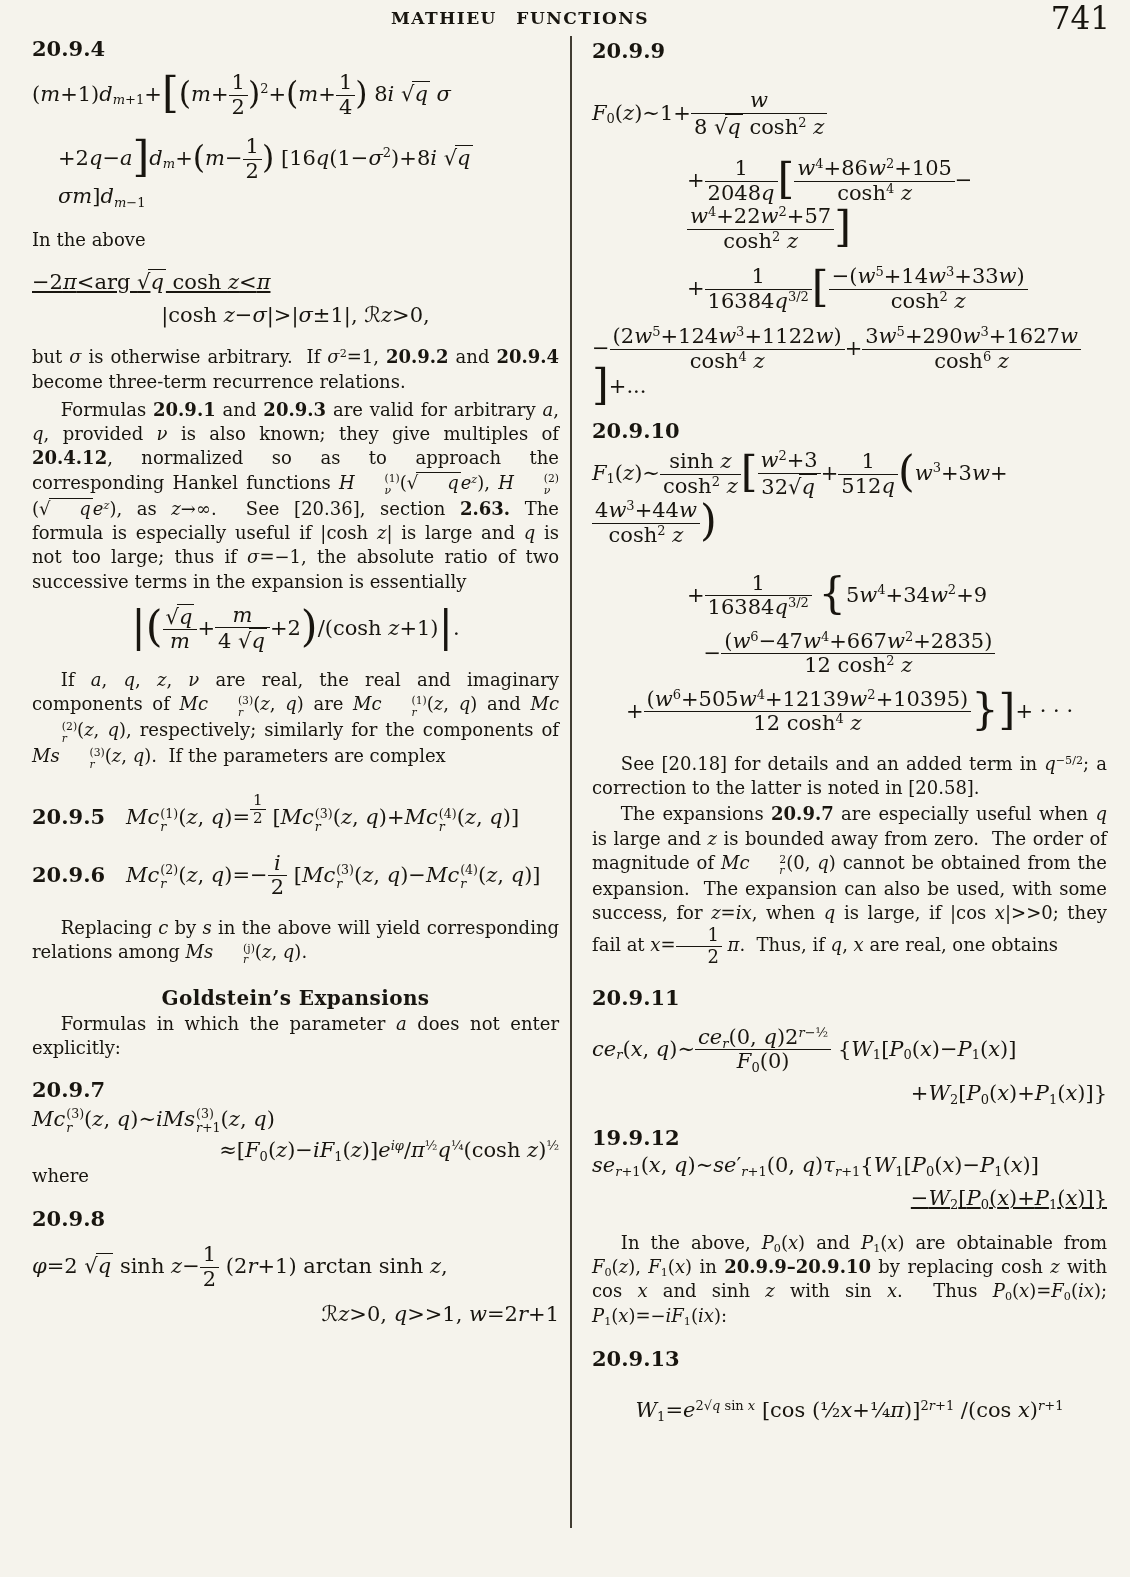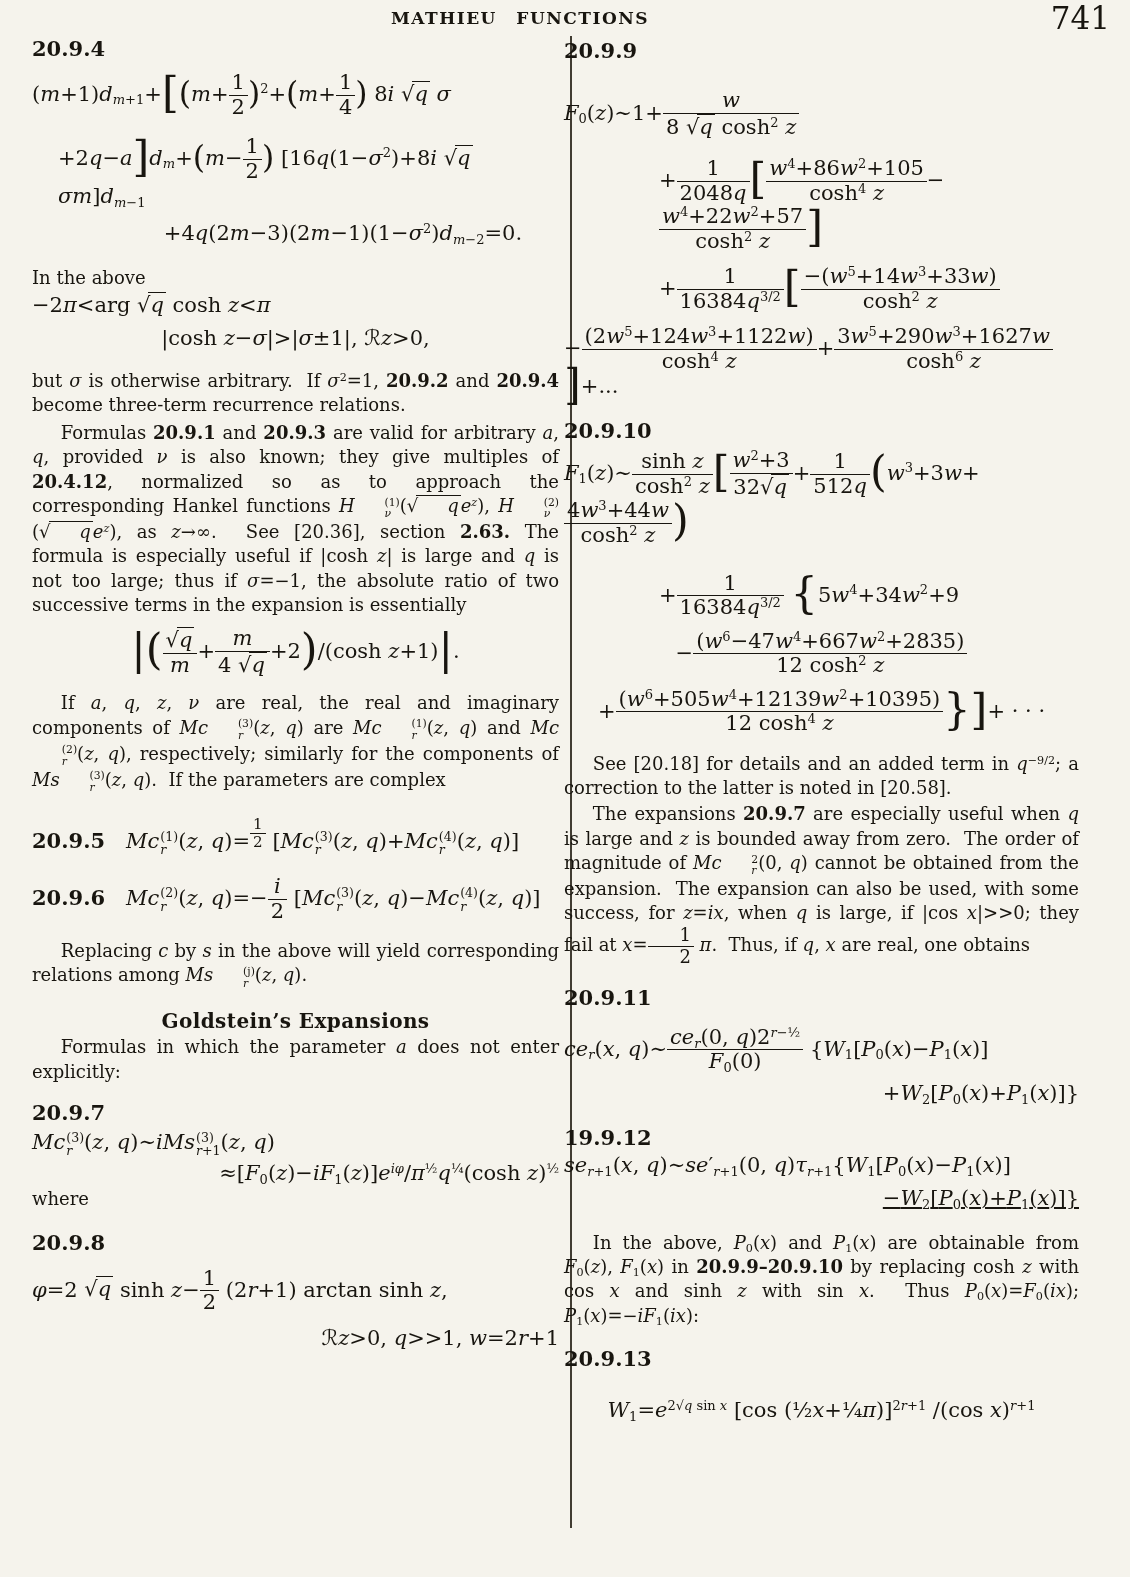--- a/index.html
+++ b/index.html
@@ -9,21 +9,21 @@
     font-family:"DejaVu Serif","DejaVu Sans",serif;
   }
   .header-title {
     position:absolute; top:8px; left:0; width:1040px; text-align:center;
     font-size:17px; font-weight:bold; letter-spacing:1.5px; word-spacing:12px;
   }
   .page-number { position:absolute; top:0px; right:20px; font-size:31px; }
   .divider { position:absolute; left:570px; top:36px; width:2px; height:1492px; background:#413c32; }
   .col { position:absolute; top:34px; }
   .col-left  { left:32px;  width:527px; }
-  .col-right { left:564px; width:515px; }
+  .col-right { left:592px; width:515px; }
 
   .blk { }
   .par { font-size:18px; line-height:1.35; text-align:justify; text-indent:1.6em; }
   .ni  { text-indent:0; }
   .eq  { font-size:21px; line-height:1.3; }
   .lbl { font-size:21px; font-weight:bold; }
   .hdg { font-size:20px; font-weight:bold; text-align:center; letter-spacing:0.4px; }
   .ctr { text-align:center; }
   .rgt { text-align:right; }
   .lft { text-align:left; }
@@ -53,23 +53,22 @@
 </head>
 <body>
 
 <div class="header-title">MATHIEU FUNCTIONS</div>
 <div class="page-number">741</div>
 <div class="divider"></div>
 <div class="col col-left">
     <div class="blk lbl" style="margin-top: 2px;">20.9.4</div>
     <div class="blk eq lft" style="margin-top: 10px;">(<i>m</i>+1)<i>d</i><sub><i>m</i>+1</sub>+<span class="b2">[</span><span class="b1">(</span><i>m</i>+<span class="fr"><span class="n">1</span><span class="d">2</span></span><span class="b1">)</span><sup>2</sup>+<span class="b1">(</span><i>m</i>+<span class="fr"><span class="n">1</span><span class="d">4</span></span><span class="b1">)</span> 8<i>i</i> <span class="sr">√<span class="vin"><i>q</i></span></span> <i>σ</i></div>
     <div class="blk eq lft ind1" style="margin-top: 16px;">+2<i>q</i>−<i>a</i><span class="b2">]</span><i>d</i><sub><i>m</i></sub>+<span class="b1">(</span><i>m</i>−<span class="fr"><span class="n">1</span><span class="d">2</span></span><span class="b1">)</span> [16<i>q</i>(1−<i>σ</i><sup>2</sup>)+8<i>i</i> <span class="sr">√<span class="vin"><i>q</i></span></span> <i>σm</i>]<i>d</i><sub><i>m</i>−1</sub></div>
-    <div class="blk eq ctr ind2" style="margin-top: 10px;">+4<i>q</i>(2<i>m</i>−3)(2<i>m</i>−1)(1−<i>σ</i><sup>2</sup>)<i>d</i><sub><i>m</i>−2</sub>=0.</div>
     <div class="blk par ni" style="margin-top: 18px;">In the above</div>
-    <div class="blk eq lft" style="margin-top: 2px;">−2<i>π</i>&lt;arg <span class="sr">√<span class="vin"><i>q</i></span></span> cosh <i>z</i>&lt;<i>π</i></div>
+    <div class="blk eq lft" style="margin-top: 16px; text-decoration: underline;">−2<i>π</i>&lt;arg <span class="sr">√<span class="vin"><i>q</i></span></span> cosh <i>z</i>&lt;<i>π</i></div>
     <div class="blk eq ctr" style="margin-top: 6px;">|cosh <i>z</i>−<i>σ</i>|&gt;|<i>σ</i>±1|, <span class="scr">ℛ</span><i>z</i>&gt;0,</div>
     <div class="blk par ni" style="margin-top: 16px;">but <i>σ</i> is otherwise arbitrary.&nbsp; If <i>σ</i><sup>2</sup>=1, <b>20.9.2</b> and <b>20.9.4</b> become three-term recurrence relations.</div>
     <div class="blk par" style="margin-top: 4px;">Formulas <b>20.9.1</b> and <b>20.9.3</b> are valid for arbitrary <i>a</i>, <i>q</i>, provided <i>ν</i> is also known; they give multiples of <b>20.4.12</b>, normalized so as to approach the corresponding Hankel functions <i>H</i><span class="ss"><span class="t">(1)</span><span class="b"><i>ν</i></span></span>(<span class="sr">√<span class="vin"><i>q</i></span></span><i>e</i><sup><i>z</i></sup>), <i>H</i><span class="ss"><span class="t">(2)</span><span class="b"><i>ν</i></span></span>(<span class="sr">√<span class="vin"><i>q</i></span></span><i>e</i><sup><i>z</i></sup>), as <i>z</i>→∞.&nbsp; See [20.36], section <b>2.63.</b> The formula is especially useful if |cosh <i>z</i>| is large and <i>q</i> is not too large; thus if <i>σ</i>=−1, the absolute ratio of two successive terms in the expansion is essentially</div>
     <div class="blk eq ctr" style="margin-top: 10px;"><span class="b2">|</span><span class="b2">(</span><span class="fr"><span class="n"><span class="sr">√<span class="vin"><i>q</i></span></span></span><span class="d"><i>m</i></span></span>+<span class="fr"><span class="n"><i>m</i></span><span class="d">4 <span class="sr">√<span class="vin"><i>q</i></span></span></span></span>+2<span class="b2">)</span>/(cosh <i>z</i>+1)<span class="b2">|</span>.</div>
     <div class="blk par" style="margin-top: 14px;">If <i>a</i>, <i>q</i>, <i>z</i>, <i>ν</i> are real, the real and imaginary components of <i>Mc</i><span class="ss"><span class="t">(3)</span><span class="b"><i>r</i></span></span>(<i>z</i>, <i>q</i>) are <i>Mc</i><span class="ss"><span class="t">(1)</span><span class="b"><i>r</i></span></span>(<i>z</i>, <i>q</i>) and <i>Mc</i><span class="ss"><span class="t">(2)</span><span class="b"><i>r</i></span></span>(<i>z</i>, <i>q</i>), respectively; similarly for the components of <i>Ms</i><span class="ss"><span class="t">(3)</span><span class="b"><i>r</i></span></span>(<i>z</i>, <i>q</i>).&nbsp; If the parameters are complex</div>
     <div class="blk eq lft" style="margin-top: 22px;"><b>20.9.5</b> <i>Mc</i><span class="ss"><span class="t">(1)</span><span class="b"><i>r</i></span></span>(<i>z</i>, <i>q</i>)=<span class="fr sm"><span class="n">1</span><span class="d">2</span></span> [<i>Mc</i><span class="ss"><span class="t">(3)</span><span class="b"><i>r</i></span></span>(<i>z</i>, <i>q</i>)+<i>Mc</i><span class="ss"><span class="t">(4)</span><span class="b"><i>r</i></span></span>(<i>z</i>, <i>q</i>)]</div>
     <div class="blk eq lft" style="margin-top: 18px;"><b>20.9.6</b> <i>Mc</i><span class="ss"><span class="t">(2)</span><span class="b"><i>r</i></span></span>(<i>z</i>, <i>q</i>)=−<span class="fr"><span class="n"><i>i</i></span><span class="d">2</span></span> [<i>Mc</i><span class="ss"><span class="t">(3)</span><span class="b"><i>r</i></span></span>(<i>z</i>, <i>q</i>)−<i>Mc</i><span class="ss"><span class="t">(4)</span><span class="b"><i>r</i></span></span>(<i>z</i>, <i>q</i>)]</div>
     <div class="blk par" style="margin-top: 16px;">Replacing <i>c</i> by <i>s</i> in the above will yield corresponding relations among <i>Ms</i><span class="ss"><span class="t">(j)</span><span class="b"><i>r</i></span></span>(<i>z</i>, <i>q</i>).</div>
     <div class="blk hdg" style="margin-top: 20px;">Goldstein’s Expansions</div>
     <div class="blk par" style="margin-top: 2px;">Formulas in which the parameter <i>a</i> does not enter explicitly:</div>
@@ -85,21 +84,21 @@
     <div class="blk lbl" style="margin-top: 4px;">20.9.9</div>
     <div class="blk eq lft" style="margin-top: 26px;"><i>F</i><sub>0</sub>(<i>z</i>)∼1+<span class="fr"><span class="n"><i>w</i></span><span class="d">8 <span class="sr">√<span class="vin"><i>q</i></span></span> cosh<sup>2</sup> <i>z</i></span></span></div>
     <div class="blk eq lft ind2" style="margin-top: 18px;">+<span class="fr"><span class="n">1</span><span class="d">2048<i>q</i></span></span><span class="b2">[</span><span class="fr"><span class="n"><i>w</i><sup>4</sup>+86<i>w</i><sup>2</sup>+105</span><span class="d">cosh<sup>4</sup> <i>z</i></span></span>−<span class="fr"><span class="n"><i>w</i><sup>4</sup>+22<i>w</i><sup>2</sup>+57</span><span class="d">cosh<sup>2</sup> <i>z</i></span></span><span class="b2">]</span></div>
     <div class="blk eq lft ind2" style="margin-top: 12px;">+<span class="fr"><span class="n">1</span><span class="d">16384<i>q</i><sup>3/2</sup></span></span><span class="b2">[</span><span class="fr"><span class="n">−(<i>w</i><sup>5</sup>+14<i>w</i><sup>3</sup>+33<i>w</i>)</span><span class="d">cosh<sup>2</sup> <i>z</i></span></span></div>
     <div class="blk eq lft" style="margin-top: 12px;">−<span class="fr"><span class="n">(2<i>w</i><sup>5</sup>+124<i>w</i><sup>3</sup>+1122<i>w</i>)</span><span class="d">cosh<sup>4</sup> <i>z</i></span></span>+<span class="fr"><span class="n">3<i>w</i><sup>5</sup>+290<i>w</i><sup>3</sup>+1627<i>w</i></span><span class="d">cosh<sup>6</sup> <i>z</i></span></span><span class="b2">]</span>+...</div>
     <div class="blk lbl" style="margin-top: 18px;">20.9.10</div>
     <div class="blk eq lft" style="margin-top: 6px;"><i>F</i><sub>1</sub>(<i>z</i>)∼<span class="fr"><span class="n">sinh <i>z</i></span><span class="d">cosh<sup>2</sup> <i>z</i></span></span><span class="b2">[</span><span class="fr"><span class="n"><i>w</i><sup>2</sup>+3</span><span class="d">32<span class="sr">√<span class="vin"><i>q</i></span></span></span></span>+<span class="fr"><span class="n">1</span><span class="d">512<i>q</i></span></span><span class="b2">(</span><i>w</i><sup>3</sup>+3<i>w</i>+<span class="fr"><span class="n">4<i>w</i><sup>3</sup>+44<i>w</i></span><span class="d">cosh<sup>2</sup> <i>z</i></span></span><span class="b2">)</span></div>
     <div class="blk eq lft ind2" style="margin-top: 24px;">+<span class="fr"><span class="n">1</span><span class="d">16384<i>q</i><sup>3/2</sup></span></span> <span class="b2">{</span>5<i>w</i><sup>4</sup>+34<i>w</i><sup>2</sup>+9</div>
     <div class="blk eq ctr" style="margin-top: 10px;">−<span class="fr"><span class="n">(<i>w</i><sup>6</sup>−47<i>w</i><sup>4</sup>+667<i>w</i><sup>2</sup>+2835)</span><span class="d">12 cosh<sup>2</sup> <i>z</i></span></span></div>
     <div class="blk eq ctr" style="margin-top: 10px;">+<span class="fr"><span class="n">(<i>w</i><sup>6</sup>+505<i>w</i><sup>4</sup>+12139<i>w</i><sup>2</sup>+10395)</span><span class="d">12 cosh<sup>4</sup> <i>z</i></span></span><span class="b2">}</span><span class="b2">]</span>+ · · ·</div>
-    <div class="blk par" style="margin-top: 16px;">See [20.18] for details and an added term in <i>q</i><sup>−9/2</sup>; a correction to the latter is noted in [20.58].</div>
+    <div class="blk par" style="margin-top: 16px;">See [20.18] for details and an added term in <i>q</i><sup>−5/2</sup>; a correction to the latter is noted in [20.58].</div>
     <div class="blk par" style="margin-top: 2px;">The expansions <b>20.9.7</b> are especially useful when <i>q</i> is large and <i>z</i> is bounded away from zero.&nbsp; The order of magnitude of <i>Mc</i><span class="ss"><span class="t">2</span><span class="b"><i>r</i></span></span>(0, <i>q</i>) cannot be obtained from the expansion.&nbsp; The expansion can also be used, with some success, for <i>z</i>=<i>ix</i>, when <i>q</i> is large, if |cos <i>x</i>|&gt;&gt;0; they fail at <i>x</i>=<span class="fr"><span class="n">1</span><span class="d">2</span></span> <i>π</i>.&nbsp; Thus, if <i>q</i>, <i>x</i> are real, one obtains</div>
     <div class="blk lbl" style="margin-top: 18px;">20.9.11</div>
     <div class="blk eq lft" style="margin-top: 16px;"><i>ce</i><sub><i>r</i></sub>(<i>x</i>, <i>q</i>)∼<span class="fr"><span class="n"><i>ce</i><sub><i>r</i></sub>(0, <i>q</i>)2<sup><i>r</i>−½</sup></span><span class="d"><i>F</i><sub>0</sub>(0)</span></span> {<i>W</i><sub>1</sub>[<i>P</i><sub>0</sub>(<i>x</i>)−<i>P</i><sub>1</sub>(<i>x</i>)]</div>
     <div class="blk eq rgt" style="margin-top: 6px;">+<i>W</i><sub>2</sub>[<i>P</i><sub>0</sub>(<i>x</i>)+<i>P</i><sub>1</sub>(<i>x</i>)]}</div>
     <div class="blk lbl" style="margin-top: 18px;">19.9.12</div>
     <div class="blk eq lft" style="margin-top: 2px;"><i>se</i><sub><i>r</i>+1</sub>(<i>x</i>, <i>q</i>)∼<i>se</i>′<sub><i>r</i>+1</sub>(0, <i>q</i>)<i>τ</i><sub><i>r</i>+1</sub>{<i>W</i><sub>1</sub>[<i>P</i><sub>0</sub>(<i>x</i>)−<i>P</i><sub>1</sub>(<i>x</i>)]</div>
     <div class="blk eq rgt" style="margin-top: 6px; text-decoration: underline;">−<i>W</i><sub>2</sub>[<i>P</i><sub>0</sub>(<i>x</i>)+<i>P</i><sub>1</sub>(<i>x</i>)]}</div>
     <div class="blk par" style="margin-top: 18px;">In the above, <i>P</i><sub>0</sub>(<i>x</i>) and <i>P</i><sub>1</sub>(<i>x</i>) are obtainable from <i>F</i><sub>0</sub>(<i>z</i>), <i>F</i><sub>1</sub>(<i>x</i>) in <b>20.9.9–20.9.10</b> by replacing cosh <i>z</i> with cos <i>x</i> and sinh <i>z</i> with sin <i>x</i>.&nbsp; Thus <i>P</i><sub>0</sub>(<i>x</i>)=<i>F</i><sub>0</sub>(<i>ix</i>); <i>P</i><sub>1</sub>(<i>x</i>)=−<i>iF</i><sub>1</sub>(<i>ix</i>):</div>
     <div class="blk lbl" style="margin-top: 18px;">20.9.13</div>
     <div class="blk eq ctr" style="margin-top: 26px;"><i>W</i><sub>1</sub>=<i>e</i><sup>2√<i>q</i> sin <i>x</i></sup> [cos (½<i>x</i>+¼<i>π</i>)]<sup>2<i>r</i>+1</sup> /(cos <i>x</i>)<sup><i>r</i>+1</sup></div>

